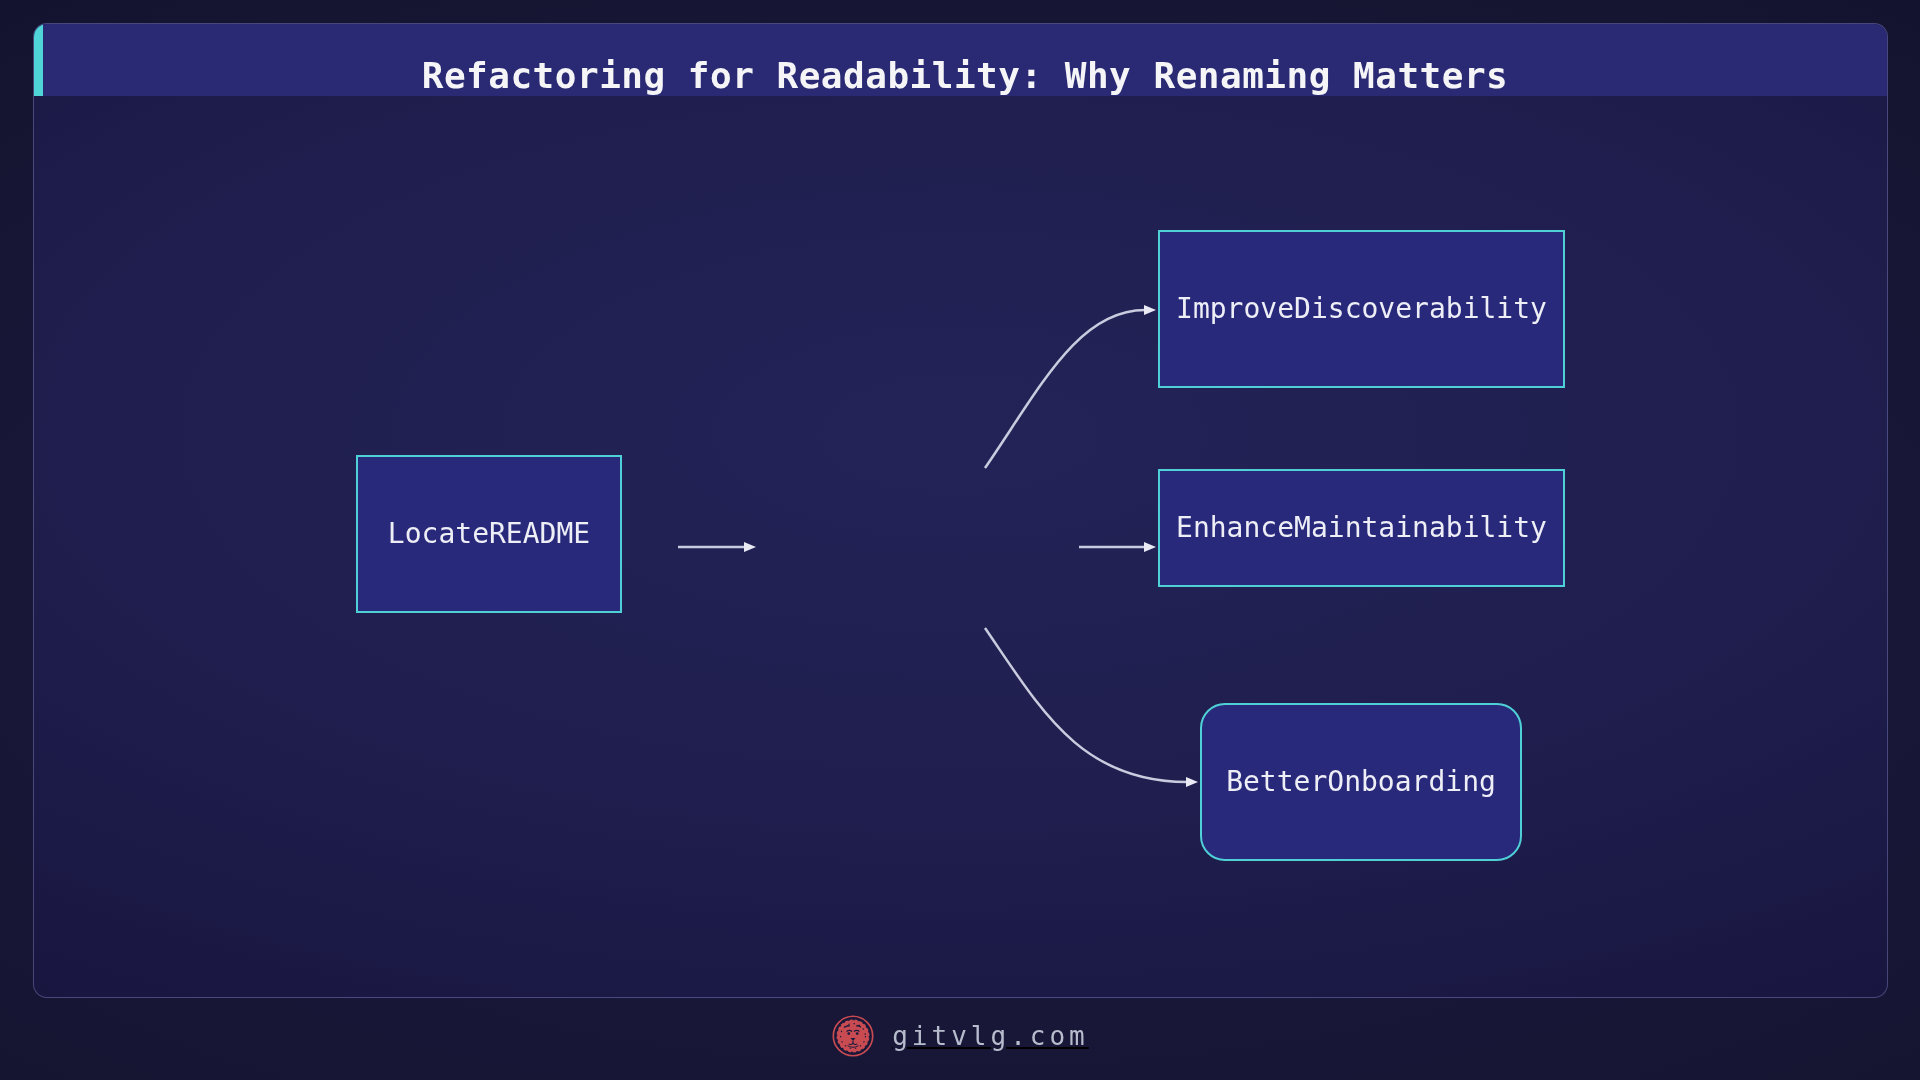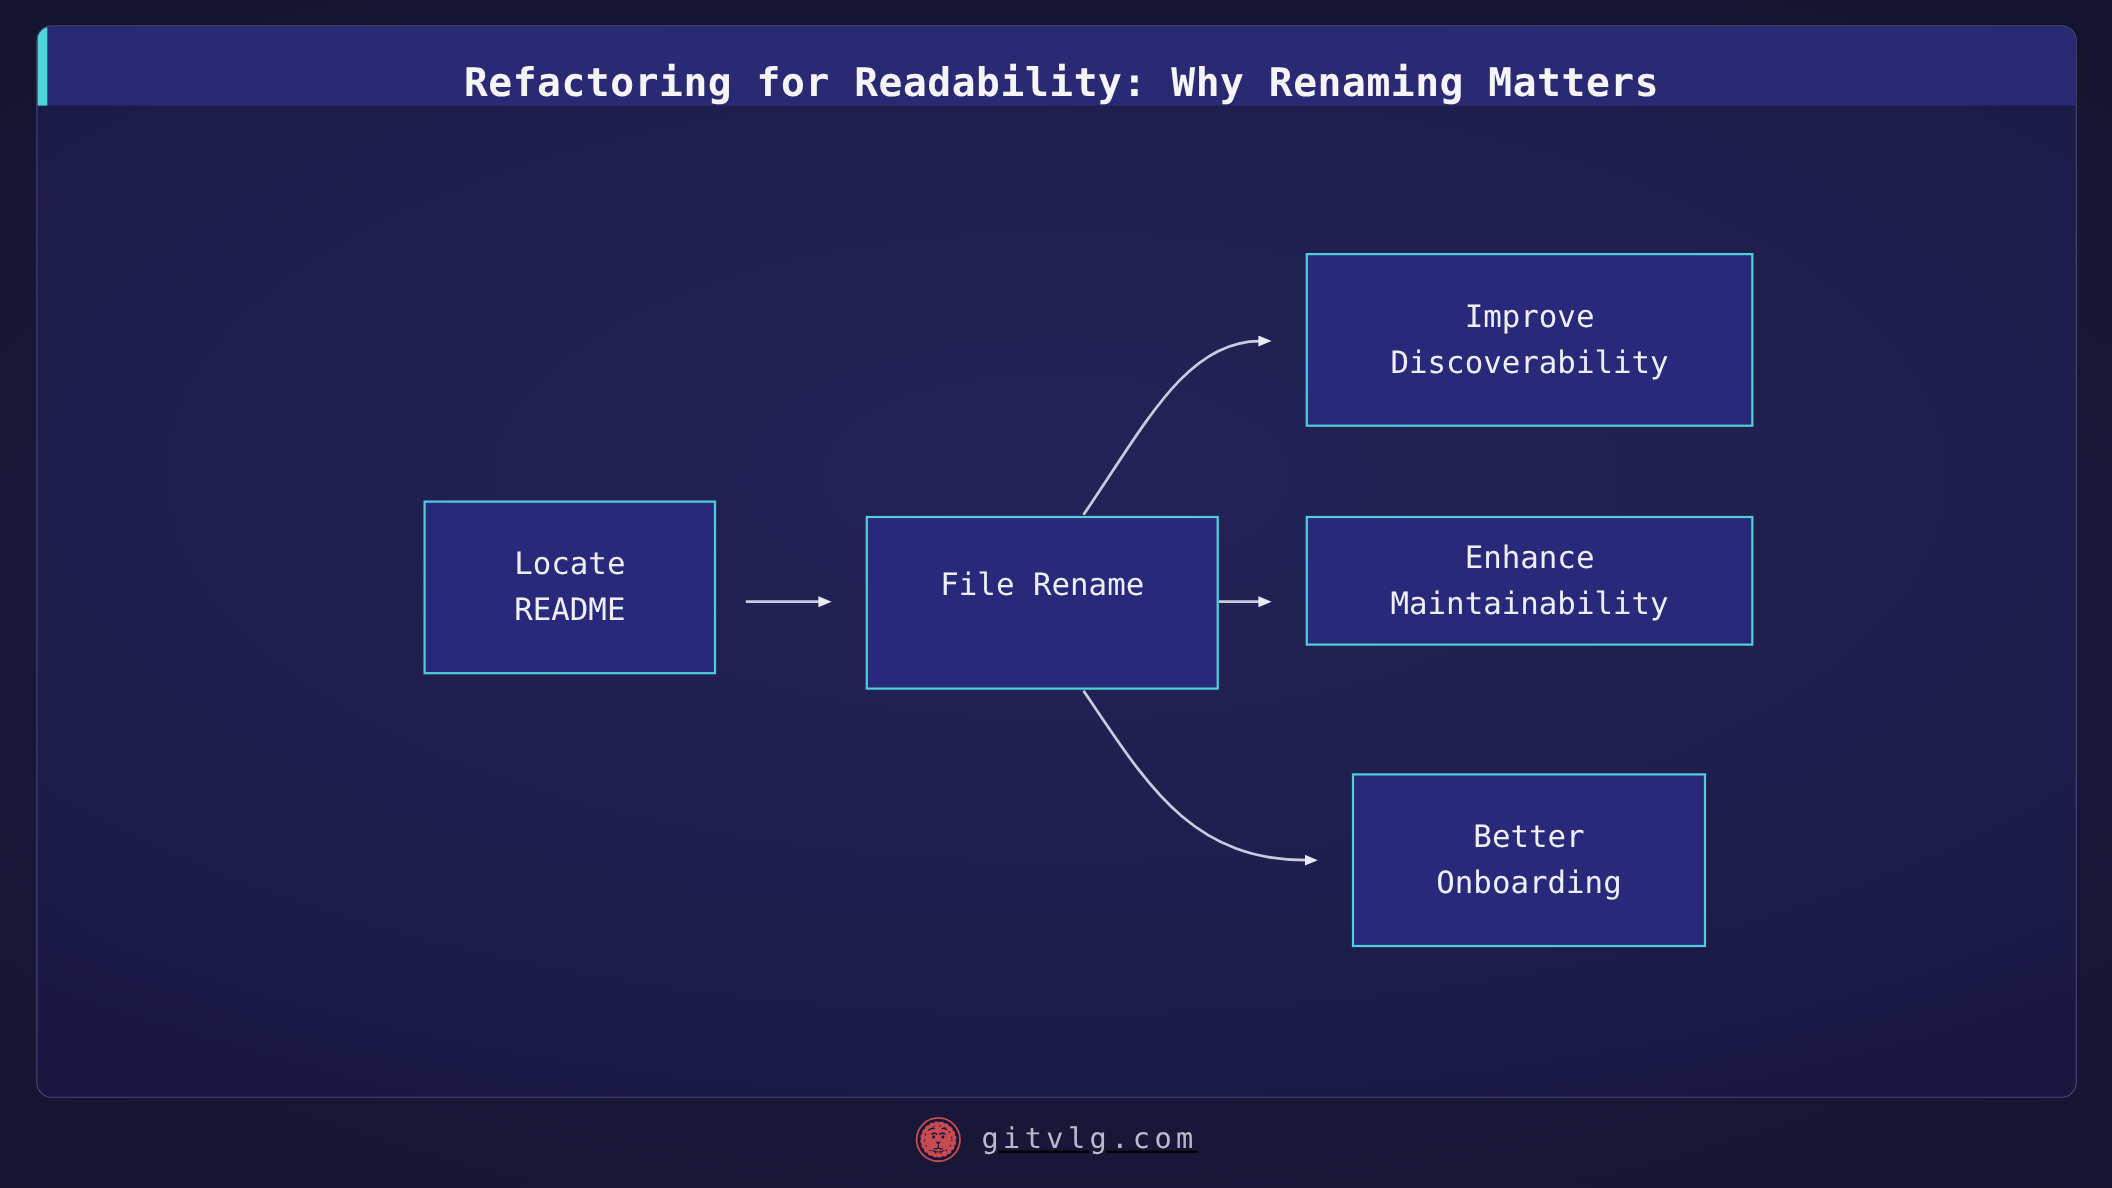--- a/index.html
+++ b/index.html
@@ -40,37 +40,35 @@
     white-space: nowrap;
   }
 
   
   .diagram { position: absolute; inset: 0; }
   .node {
     position: absolute;
     background: #29297b;
     border: 2px solid #4fd0d6;
     display: flex;
-    flex-direction: column;
     align-items: center;
     justify-content: center;
     color: #edeef6;
     font-size: 28px;
     line-height: 42px;
     text-align: center;
-    margin-left: 29px;
   }
   .node span:empty { display: none; }
   .node.single-up { padding-bottom: 32px; }
 
   .n0 { left: 356px;  top: 455px; width: 266px; height: 158px; }
   .n1 { left: 758px;  top: 469px; width: 321px; height: 158px; }
   .n2 { left: 1158px; top: 230px; width: 407px; height: 158px; }
   .n3 { left: 1158px; top: 469px; width: 407px; height: 118px; }
-  .n4 { left: 1200px; top: 703px; width: 322px; height: 158px; }
+  .n4 { left: 1200px; top: 703px; width: 322px; height: 158px; border-radius: 25px; }
 
   .edges { position: absolute; inset: 0; pointer-events: none; }
 
   
   .footer {
     position: absolute;
     left: 0; right: 0; top: 1010px;
     height: 52px;
     display: flex;
     align-items: center;
@@ -108,24 +106,20 @@
       <path d="M 1079 547 L 1145 547" marker-end="url(#ah)"></path>
       <path d="M 985 628 C 1040 708 1080 782 1187 782" marker-end="url(#ah)"></path>
     </g>
   </svg>
 
   <div class="node n0">
     <span>Locate</span>
     <span>README</span>
   </div>
 
-  <div class="node n1 single-up">
-    <span>File Rename</span>
-
-  </div>
 
   <div class="node n2">
     <span>Improve</span>
     <span>Discoverability</span>
   </div>
 
   <div class="node n3">
     <span>Enhance</span>
     <span>Maintainability</span>
   </div>

